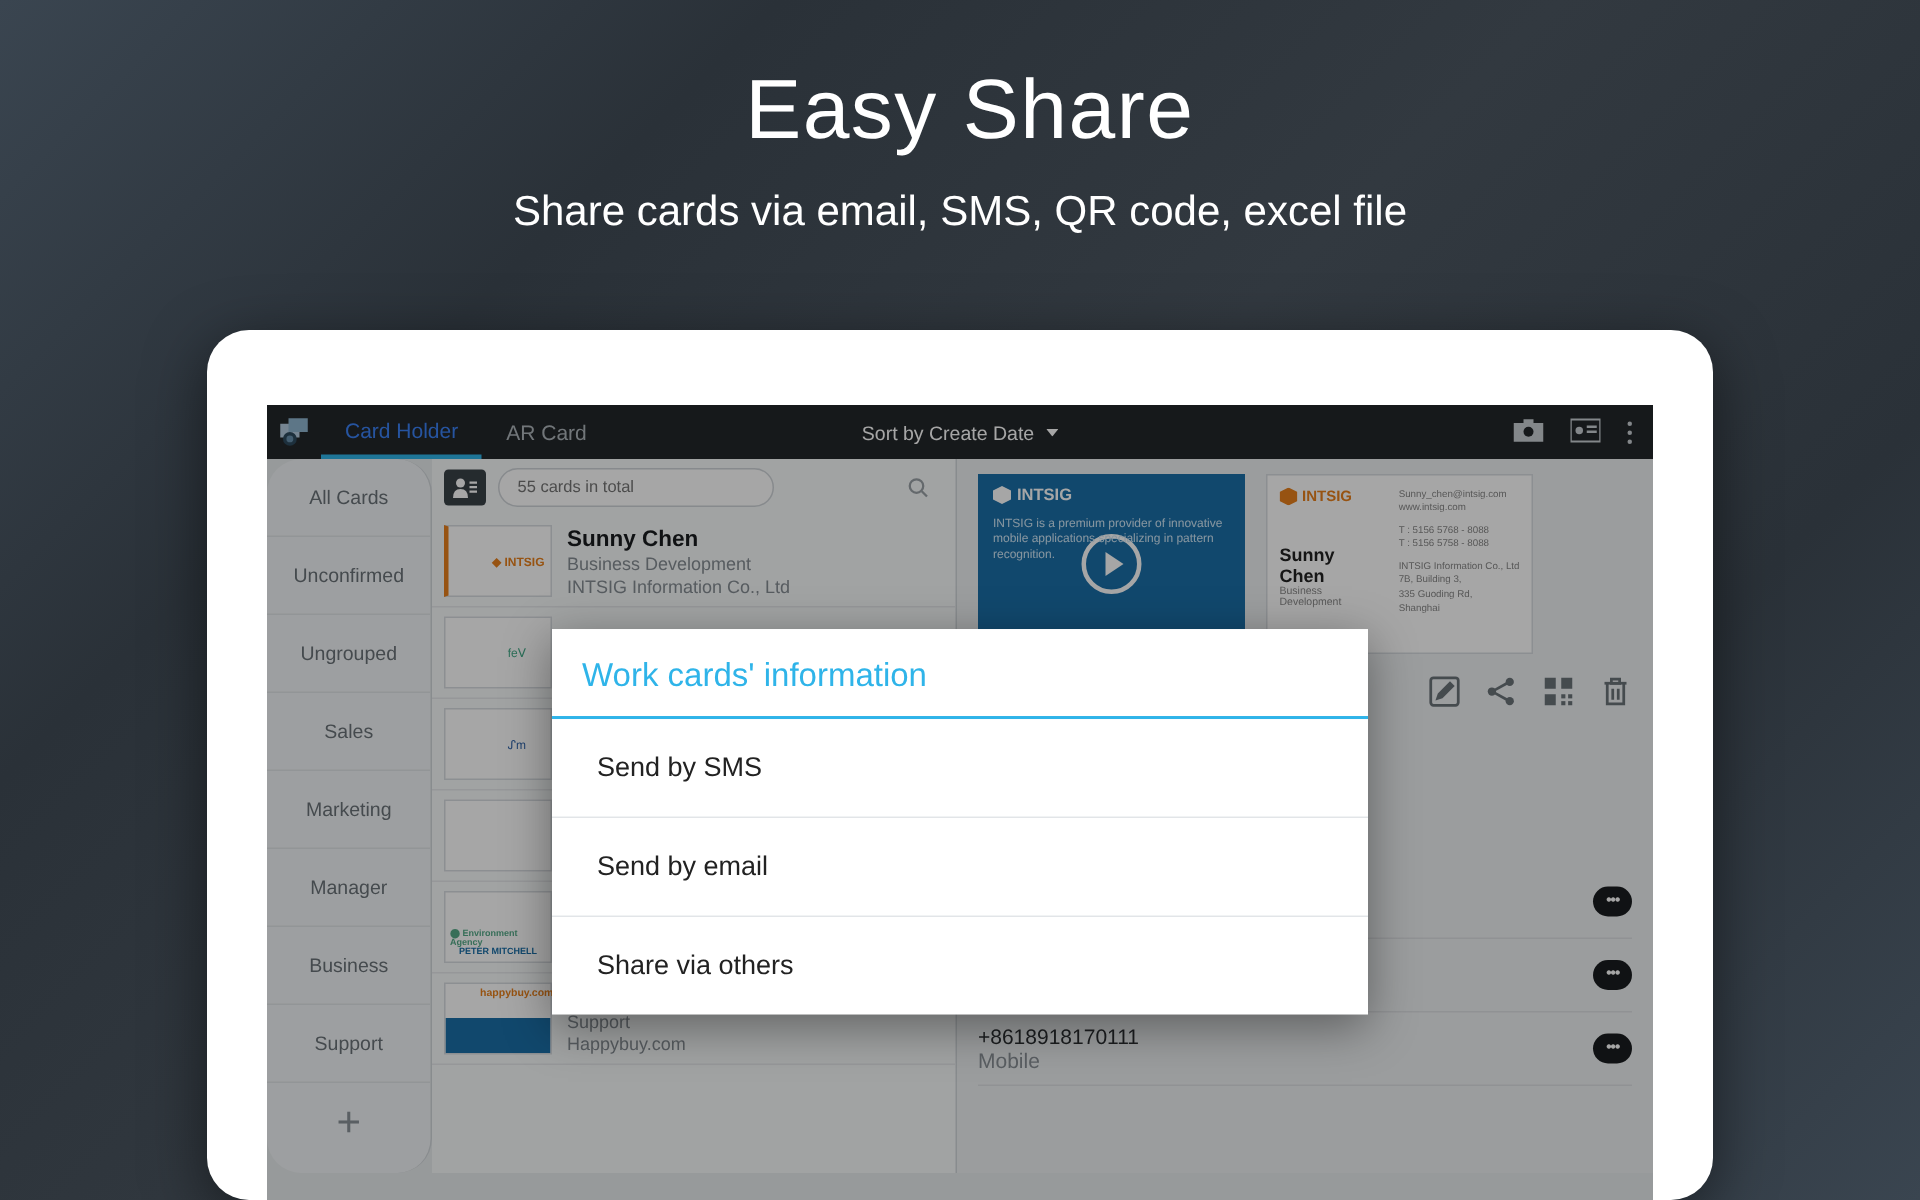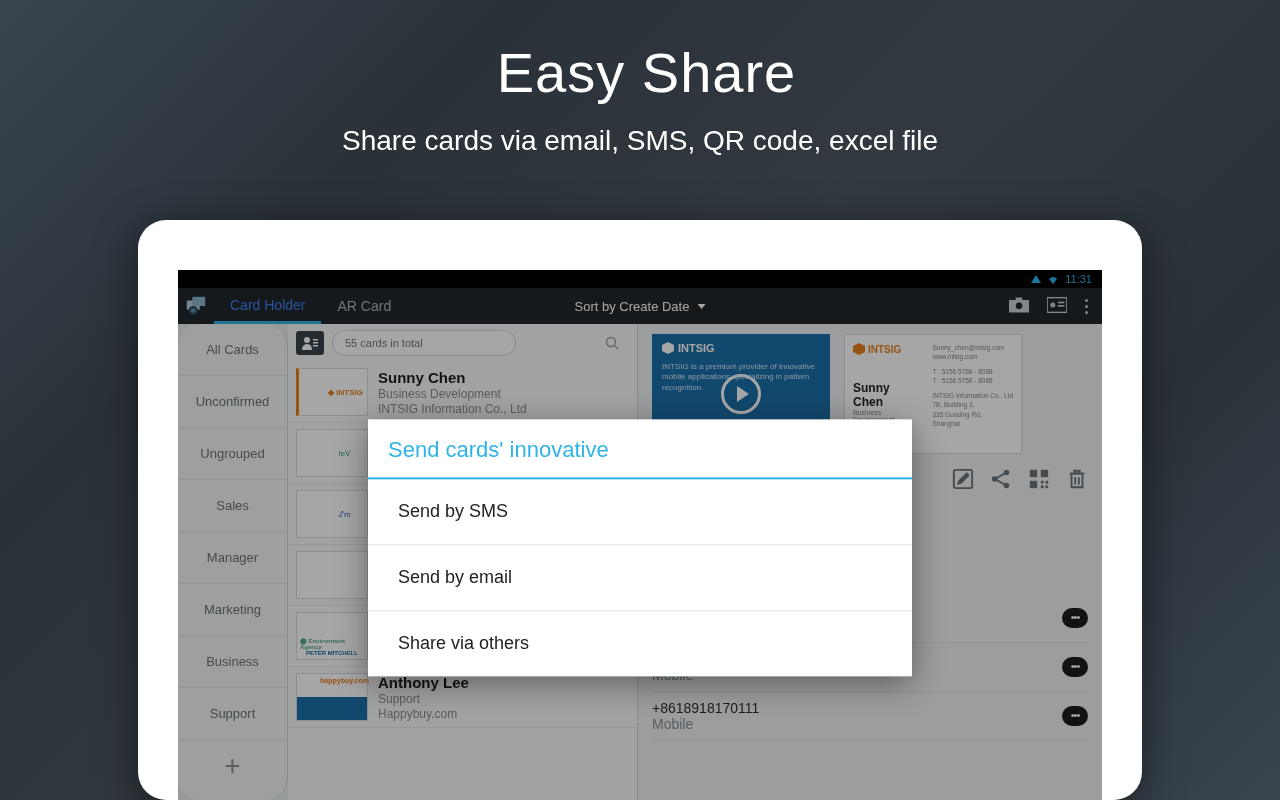--- a/index.html
+++ b/index.html
@@ -373,27 +373,20 @@
 </style>
 </head>
 <body>
 
 <div class="hero-title">Easy Share</div>
 <div class="hero-sub">Share cards via email, SMS, QR code, excel file</div>
 
 <div class="tablet">
   <div class="screen">
 
-    <div class="statusbar">
-      <div class="tri"></div>
-      <svg width="12" height="10" viewBox="0 0 12 10">
-          <path d="M6 10 L2 5 Q6 1 10 5 Z" fill="#2fb4e9"></path>
-        </svg>
-      <span>11:31</span>
-    </div>
 
     <div class="appbar">
       <div class="brand-icon">
         <svg width="22" height="22" viewBox="0 0 24 24">
             <rect x="2" y="6" width="14" height="10" fill="#b5cde0"></rect>
             <rect x="8" y="2" width="14" height="10" fill="#8fb5d0"></rect>
             <circle cx="9" cy="17" r="5" fill="#2d4a5e"></circle>
             <circle cx="9" cy="17" r="2.5" fill="#6890ac"></circle>
           </svg>
       </div>
@@ -428,22 +421,22 @@
           </div>
       </div>
     </div>
 
     <div class="content">
       <div class="sidebar">
         <div class="sitem">All Cards</div>
         <div class="sitem">Unconfirmed</div>
         <div class="sitem">Ungrouped</div>
         <div class="sitem">Sales</div>
+        <div class="sitem">Marketing</div>
         <div class="sitem">Manager</div>
-        <div class="sitem">Marketing</div>
         <div class="sitem">Business</div>
         <div class="sitem">Support</div>
         <div class="add">+</div>
       </div>
 
       <div class="middle">
         <div class="searchrow">
           <div class="persbtn">
             <svg width="16" height="14" viewBox="0 0 16 14">
                 <circle cx="5" cy="4" r="3" fill="#fff"></circle>
@@ -595,20 +588,20 @@
             </div>
             <div class="chat"></div>
           </div>
         </div>
       </div>
     </div>
 
     <div class="dim"></div>
 
     <div class="dialog">
-      <div class="dtitle">Send cards' innovative</div>
+      <div class="dtitle">Work cards' information</div>
       <div class="dopt">Send by SMS</div>
       <div class="dopt">Send by email</div>
       <div class="dopt">Share via others</div>
     </div>
 
   </div>
 </div>
 
 </body></html>

